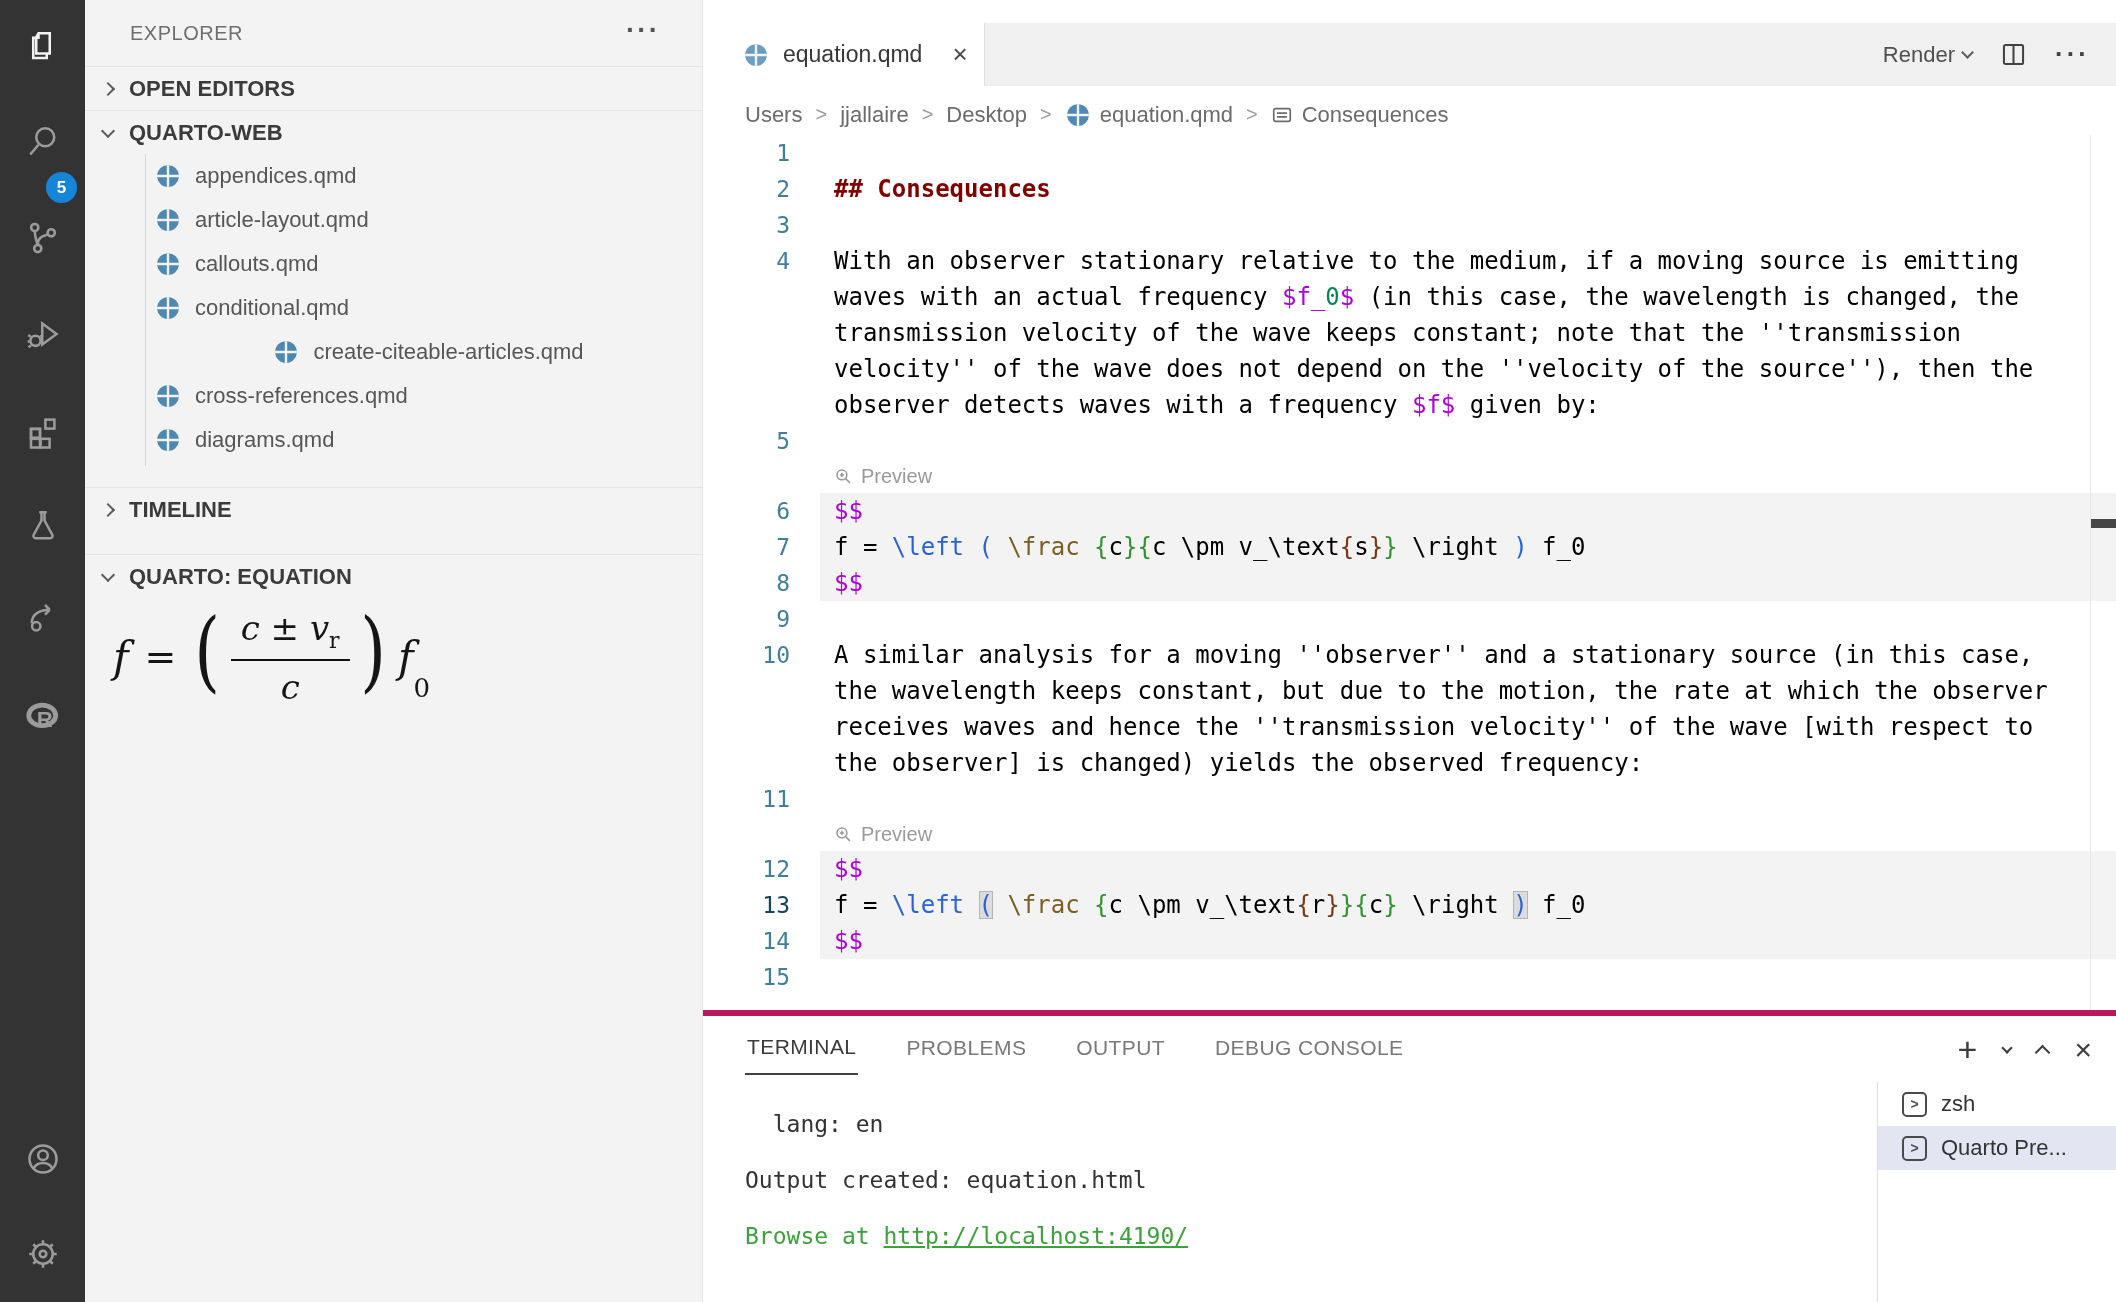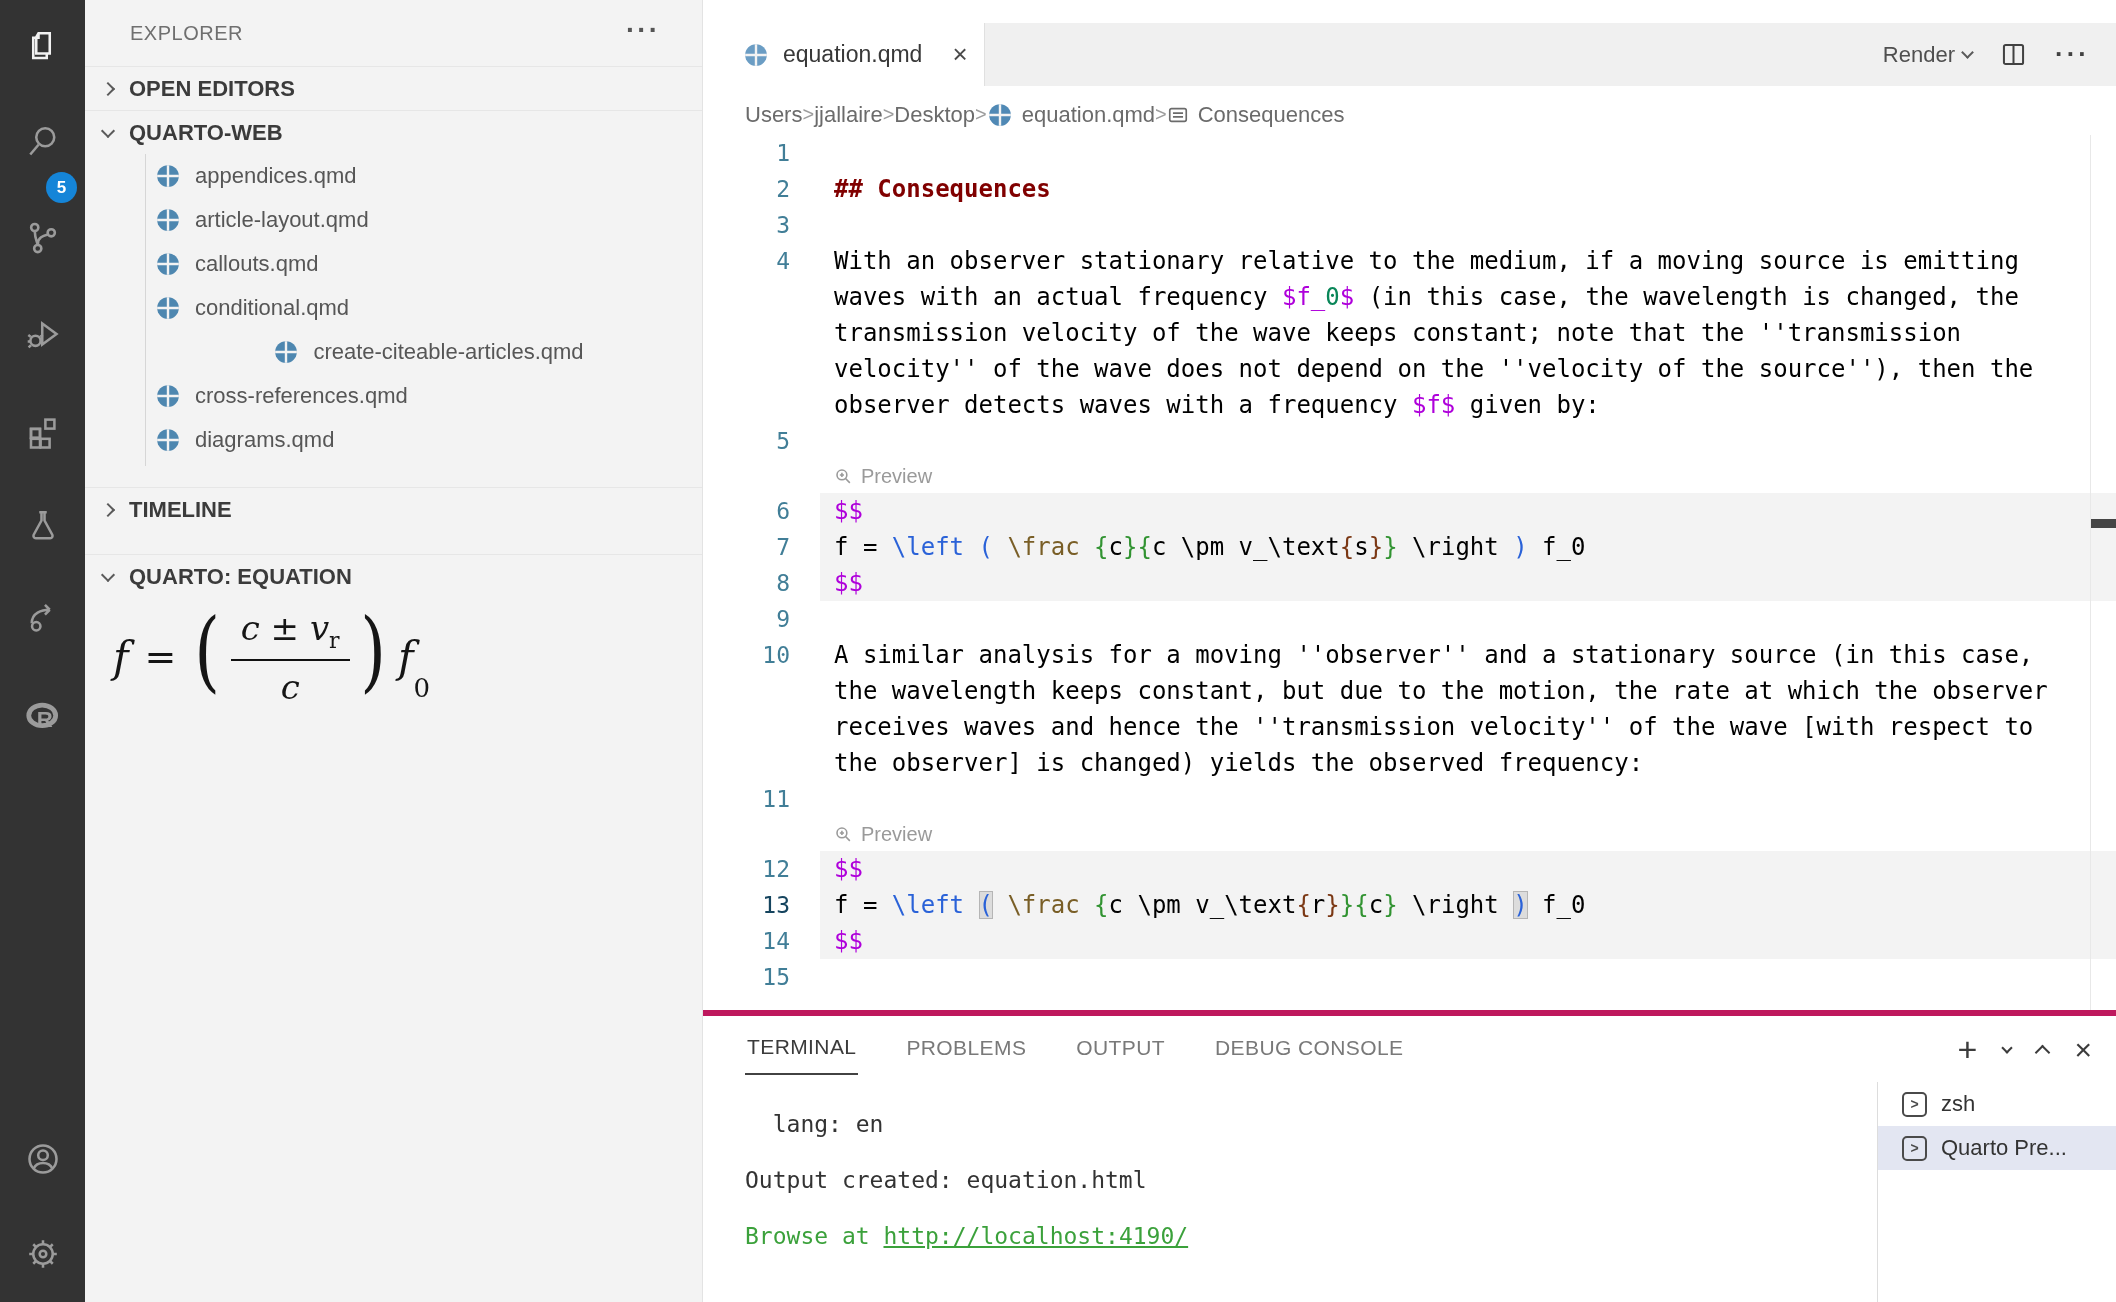--- a/index.html
+++ b/index.html
@@ -53,21 +53,21 @@
   .tab { position:absolute; left:0; top:0; width:282px; height:63px; background:#fff;
          border-right:1px solid #e0e0e0; display:flex; align-items:center; padding-left:40px; gap:14px; }
   .tab-title { font-size:23px; color:#383838; }
   .tab-close { font-size:26px; color:#4a4a4a; margin-left:16px; }
   .tab-actions { position:absolute; right:26px; top:0; height:63px; display:flex; align-items:center; gap:28px; color:#4a4a4a; }
   .render-lbl { font-size:22px; color:#4f4f4f; }
   .mini-chev { width:9px; height:9px; border-right:2px solid #5a5a5a; border-bottom:2px solid #5a5a5a;
                display:inline-block; transform:rotate(45deg); margin:-4px 0 0 8px; }
   .dots { font-size:26px; letter-spacing:3px; color:#424242; font-weight:bold; }
   .breadcrumbs { position:absolute; top:63px; left:0; right:0; height:57px; background:#fff;
-                 display:flex; align-items:center; padding-left:42px; font-size:22px; color:#6b6b6b; }
+                 display:flex; align-items:center; padding-left:42px; gap:13px; font-size:22px; color:#6b6b6b; }
   .bc-sep { color:#9d9d9d; font-size:20px; }
   .bc-item { display:flex; align-items:center; gap:9px; }
 
   .code { position:absolute; top:112px; left:0; right:0;
           font-family:"DejaVu Sans Mono","Liberation Mono",monospace; font-size:24px; }
   .crow { display:flex; height:36px; line-height:36px; }
   .crow.lens-row { height:34px; line-height:34px; }
   .gutter { width:87px; text-align:right; color:#417e97; flex:none; font-size:23px; }
   .gutter.active { color:#15445e; }
   .content { flex:1; margin-left:30px; padding-left:14px; white-space:pre; color:#000; }

